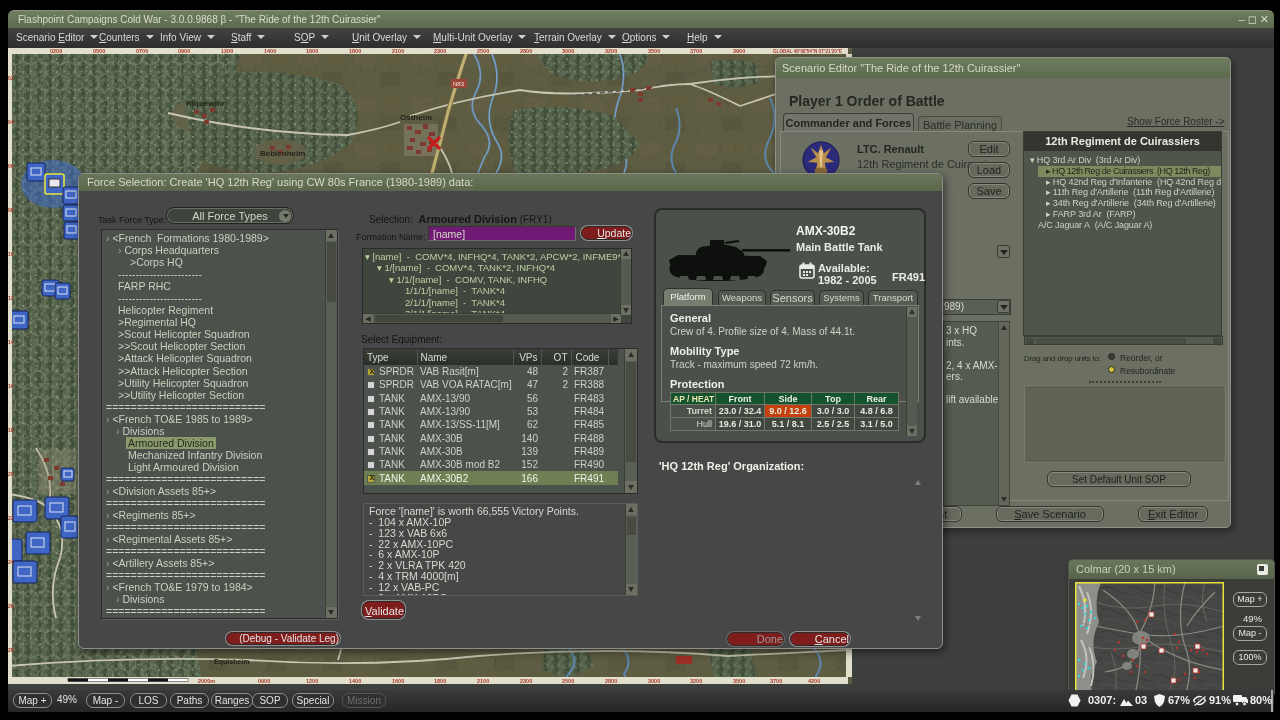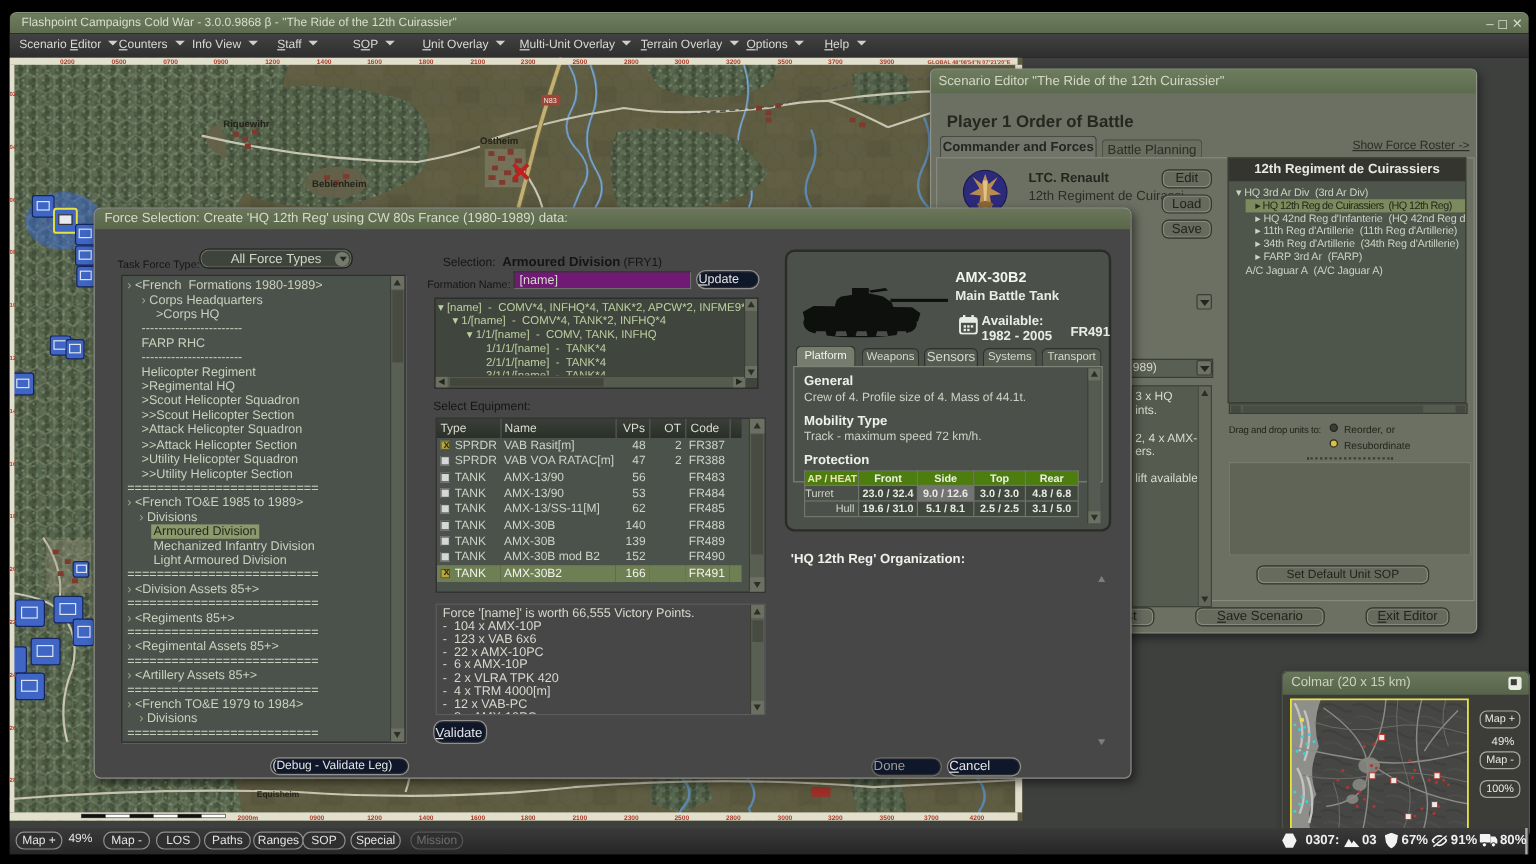--- a/index.html
+++ b/index.html
@@ -13,21 +13,21 @@
 #bottombar{left:8px;top:690px;width:1266px;height:22px;background:linear-gradient(#3a3a3a,#262626);}
 .bbtn{position:absolute;top:3px;height:15px;border:1px solid #8e8e8e;border-radius:7px;color:#e2e2e2;font-size:10px;text-align:center;line-height:13px;background:#2f2f2f}
 .bbtn.dim{color:#6f6f6f;border-color:#555}
 #statusr{position:absolute;top:694px;left:1060px;color:#efefef;font-size:11px;font-weight:bold}
 .sbtn{background:#676b5e;border:1px solid #33362d;box-shadow:inset 0 0 0 1px #878b7d;border-radius:6px;font-size:11px;color:#20241b;text-align:center;line-height:15px}
 .cmbtn{width:13px;height:13px;background:#6e7264;border:1px solid #3a3d34;border-radius:2px}
 .cmbtn::after{content:"";position:absolute;left:2px;top:4px;border-left:4px solid transparent;border-right:4px solid transparent;border-top:5px solid #23261e}
 .sarr{width:0;height:0;border-left:3.5px solid transparent;border-right:3.5px solid transparent}
 .sarr.up{border-bottom:5px solid #2c2f27}
 .sarr.dn{border-top:5px solid #2c2f27}
-.dbtn{background:#0f172a;border:1px solid #2a2a2a;box-shadow:0 0 0 1px #909090;border-radius:7px;font-size:11px;color:#e4e4e4;text-align:left}
+.dbtn{background:#7f1d1d;border:1px solid #2a2a2a;box-shadow:0 0 0 1px #909090;border-radius:7px;font-size:11px;color:#e4e4e4;text-align:right}
 .eqr{height:13.3px}
 .eqr td{padding-left:3px;white-space:nowrap;overflow:hidden}
 .eqr td.r{text-align:right;padding-right:3px}
 .cb{display:inline-block;width:8px;height:8px;background:#d6d6d6;border:1px solid #555;margin-right:4px;vertical-align:-1px;position:relative}
 .cb.x{background:#b5a93c}
 .cb.x::after{content:"x";position:absolute;left:1.5px;top:-3.5px;font-size:9px;color:#3a3000;font-weight:bold}
 .mmbtn{width:34px;height:15px;border:1px solid #a8a8a0;border-radius:6px;background:#3c3c38;color:#eaeae4;font-size:9px;text-align:center;line-height:13px}
 </style></head>
 <body>
 <div class="abs" id="titlebar">Flashpoint Campaigns Cold War - 3.0.0.9868 β - "The Ride of the 12th Cuirassier"</div>
@@ -640,31 +640,31 @@
 
   <div class="abs" style="left:5px;top:95px;width:258px;height:97px;background:#4b514a;border:1px solid #7c8274">
    <div style="padding:6px 0 0 8px">
     <div style="font-size:11px;font-weight:bold;color:#eef0e9">General</div>
     <div style="font-size:10px;color:#cdd2c5;margin-top:2px">Crew of 4. Profile size of 4. Mass of 44.1t.</div>
     <div style="font-size:11px;font-weight:bold;color:#eef0e9;margin-top:8px">Mobility Type</div>
     <div style="font-size:10px;color:#cdd2c5;margin-top:2px">Track - maximum speed 72 km/h.</div>
     <div style="font-size:11px;font-weight:bold;color:#eef0e9;margin-top:8px">Protection</div>
     <table style="border-collapse:collapse;font-size:9px;margin-top:2px">
      <tbody>
-              <tr style="background:#4d7c0f;color:#edefe8;font-weight:bold;height:12px">
+              <tr style="background:#14532d;color:#edefe8;font-weight:bold;height:12px">
       <td style="width:45px;border:1px solid #70766a;padding-left:2px;color:#e8e4b0;white-space:nowrap;font-size:8.5px">AP / HEAT</td>
       <td style="width:49px;border:1px solid #70766a;text-align:center">Front</td>
       <td style="width:47px;border:1px solid #70766a;text-align:center">Side</td>
       <td style="width:43px;border:1px solid #70766a;text-align:center">Top</td>
       <td style="width:44px;border:1px solid #70766a;text-align:center">Rear</td>
      </tr>
      <tr style="height:13px;color:#e6e9e0;font-weight:bold">
-      <td style="border:1px solid #70766a;text-align:left;padding-right:3px;font-weight:normal;color:#d4d8cb">Turret</td>
+      <td style="border:1px solid #70766a;text-align:right;padding-right:3px;font-weight:bold;color:#d4d8cb">Turret</td>
       <td style="border:1px solid #70766a;text-align:center;background:#40473f">23.0 / 32.4</td>
-      <td style="border:1px solid #70766a;text-align:center;background:#737373">9.0 / 12.6</td>
+      <td style="border:1px solid #70766a;text-align:center;background:#c2410c">9.0 / 12.6</td>
       <td style="border:1px solid #70766a;text-align:center;background:#40473f">3.0 / 3.0</td>
       <td style="border:1px solid #70766a;text-align:center;background:#40473f">4.8 / 6.8</td>
      </tr>
      <tr style="height:13px;color:#e6e9e0;font-weight:bold">
       <td style="border:1px solid #70766a;text-align:right;padding-right:3px;font-weight:normal;color:#d4d8cb">Hull</td>
       <td style="border:1px solid #70766a;text-align:center;background:#40473f">19.6 / 31.0</td>
       <td style="border:1px solid #70766a;text-align:center;background:#40473f">5.1 / 8.1</td>
       <td style="border:1px solid #70766a;text-align:center;background:#40473f">2.5 / 2.5</td>
       <td style="border:1px solid #70766a;text-align:center;background:#40473f">3.1 / 5.0</td>
      </tr>

